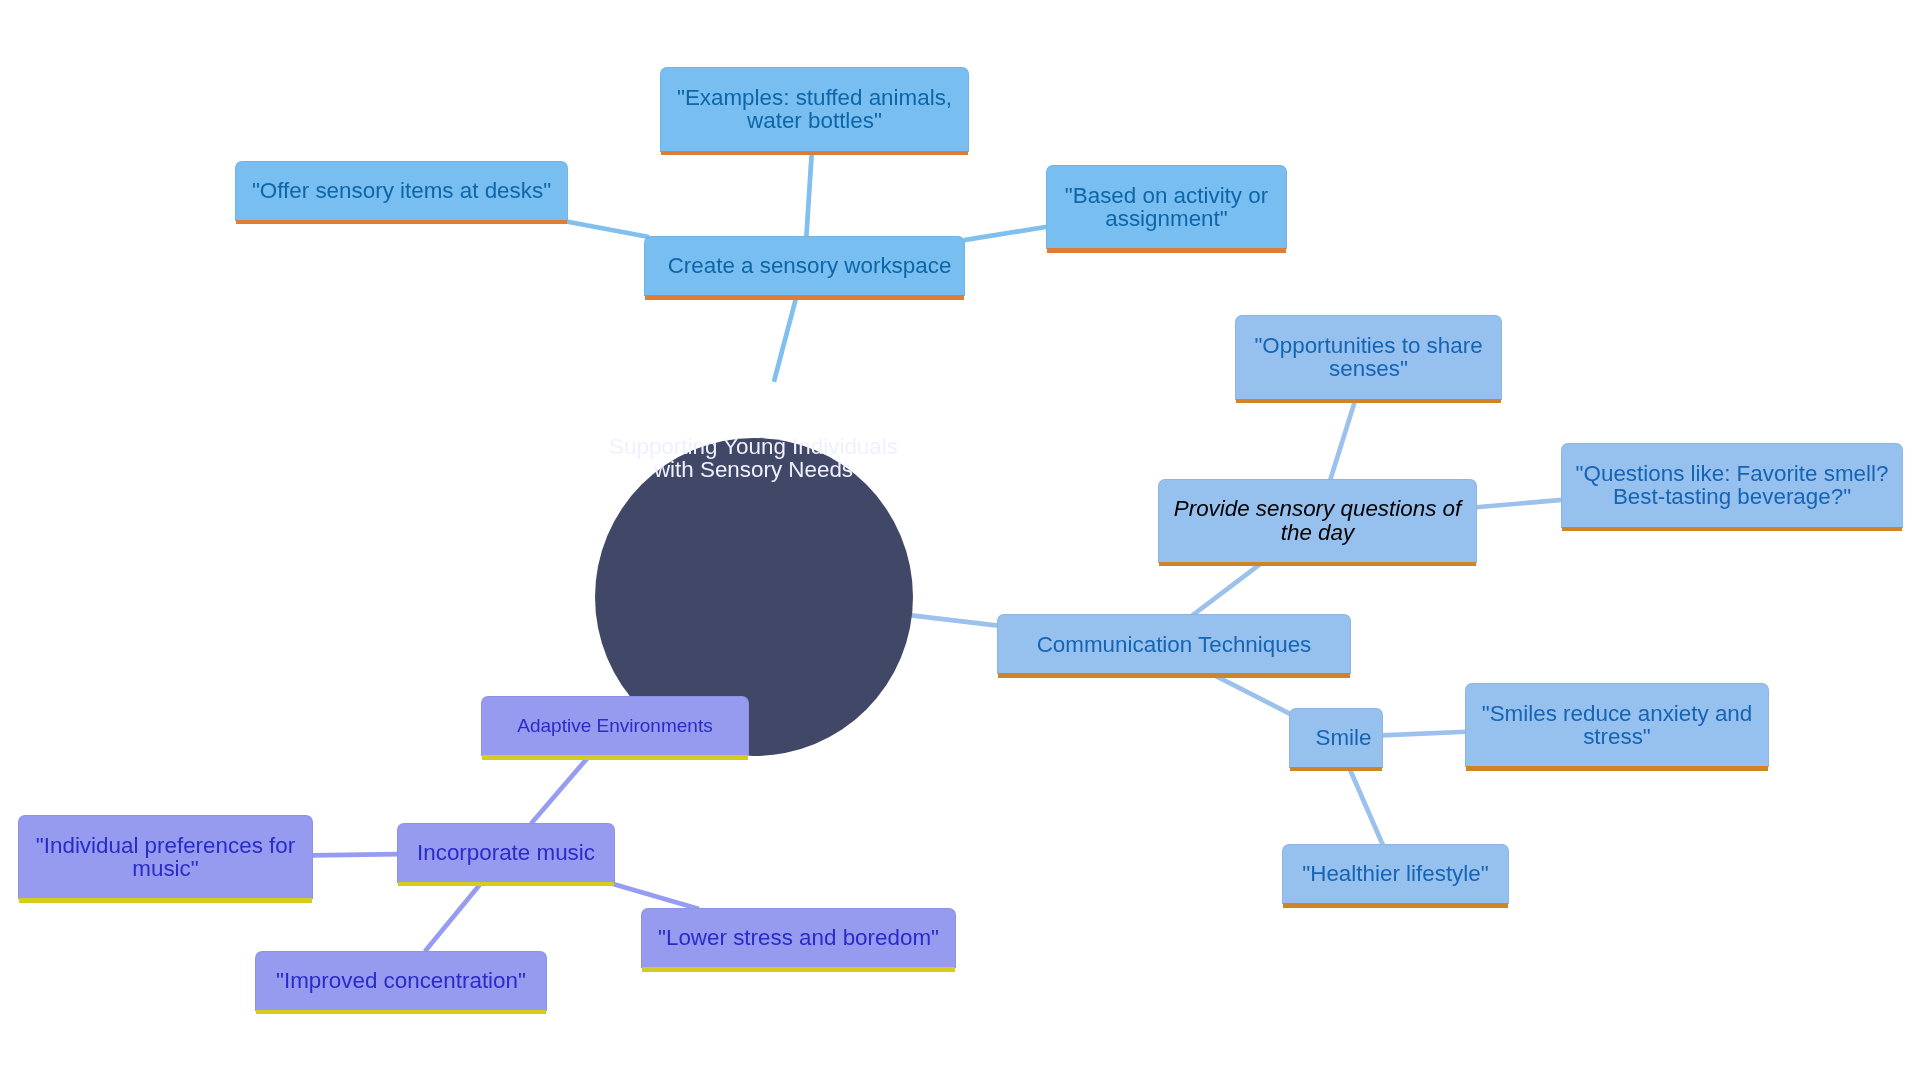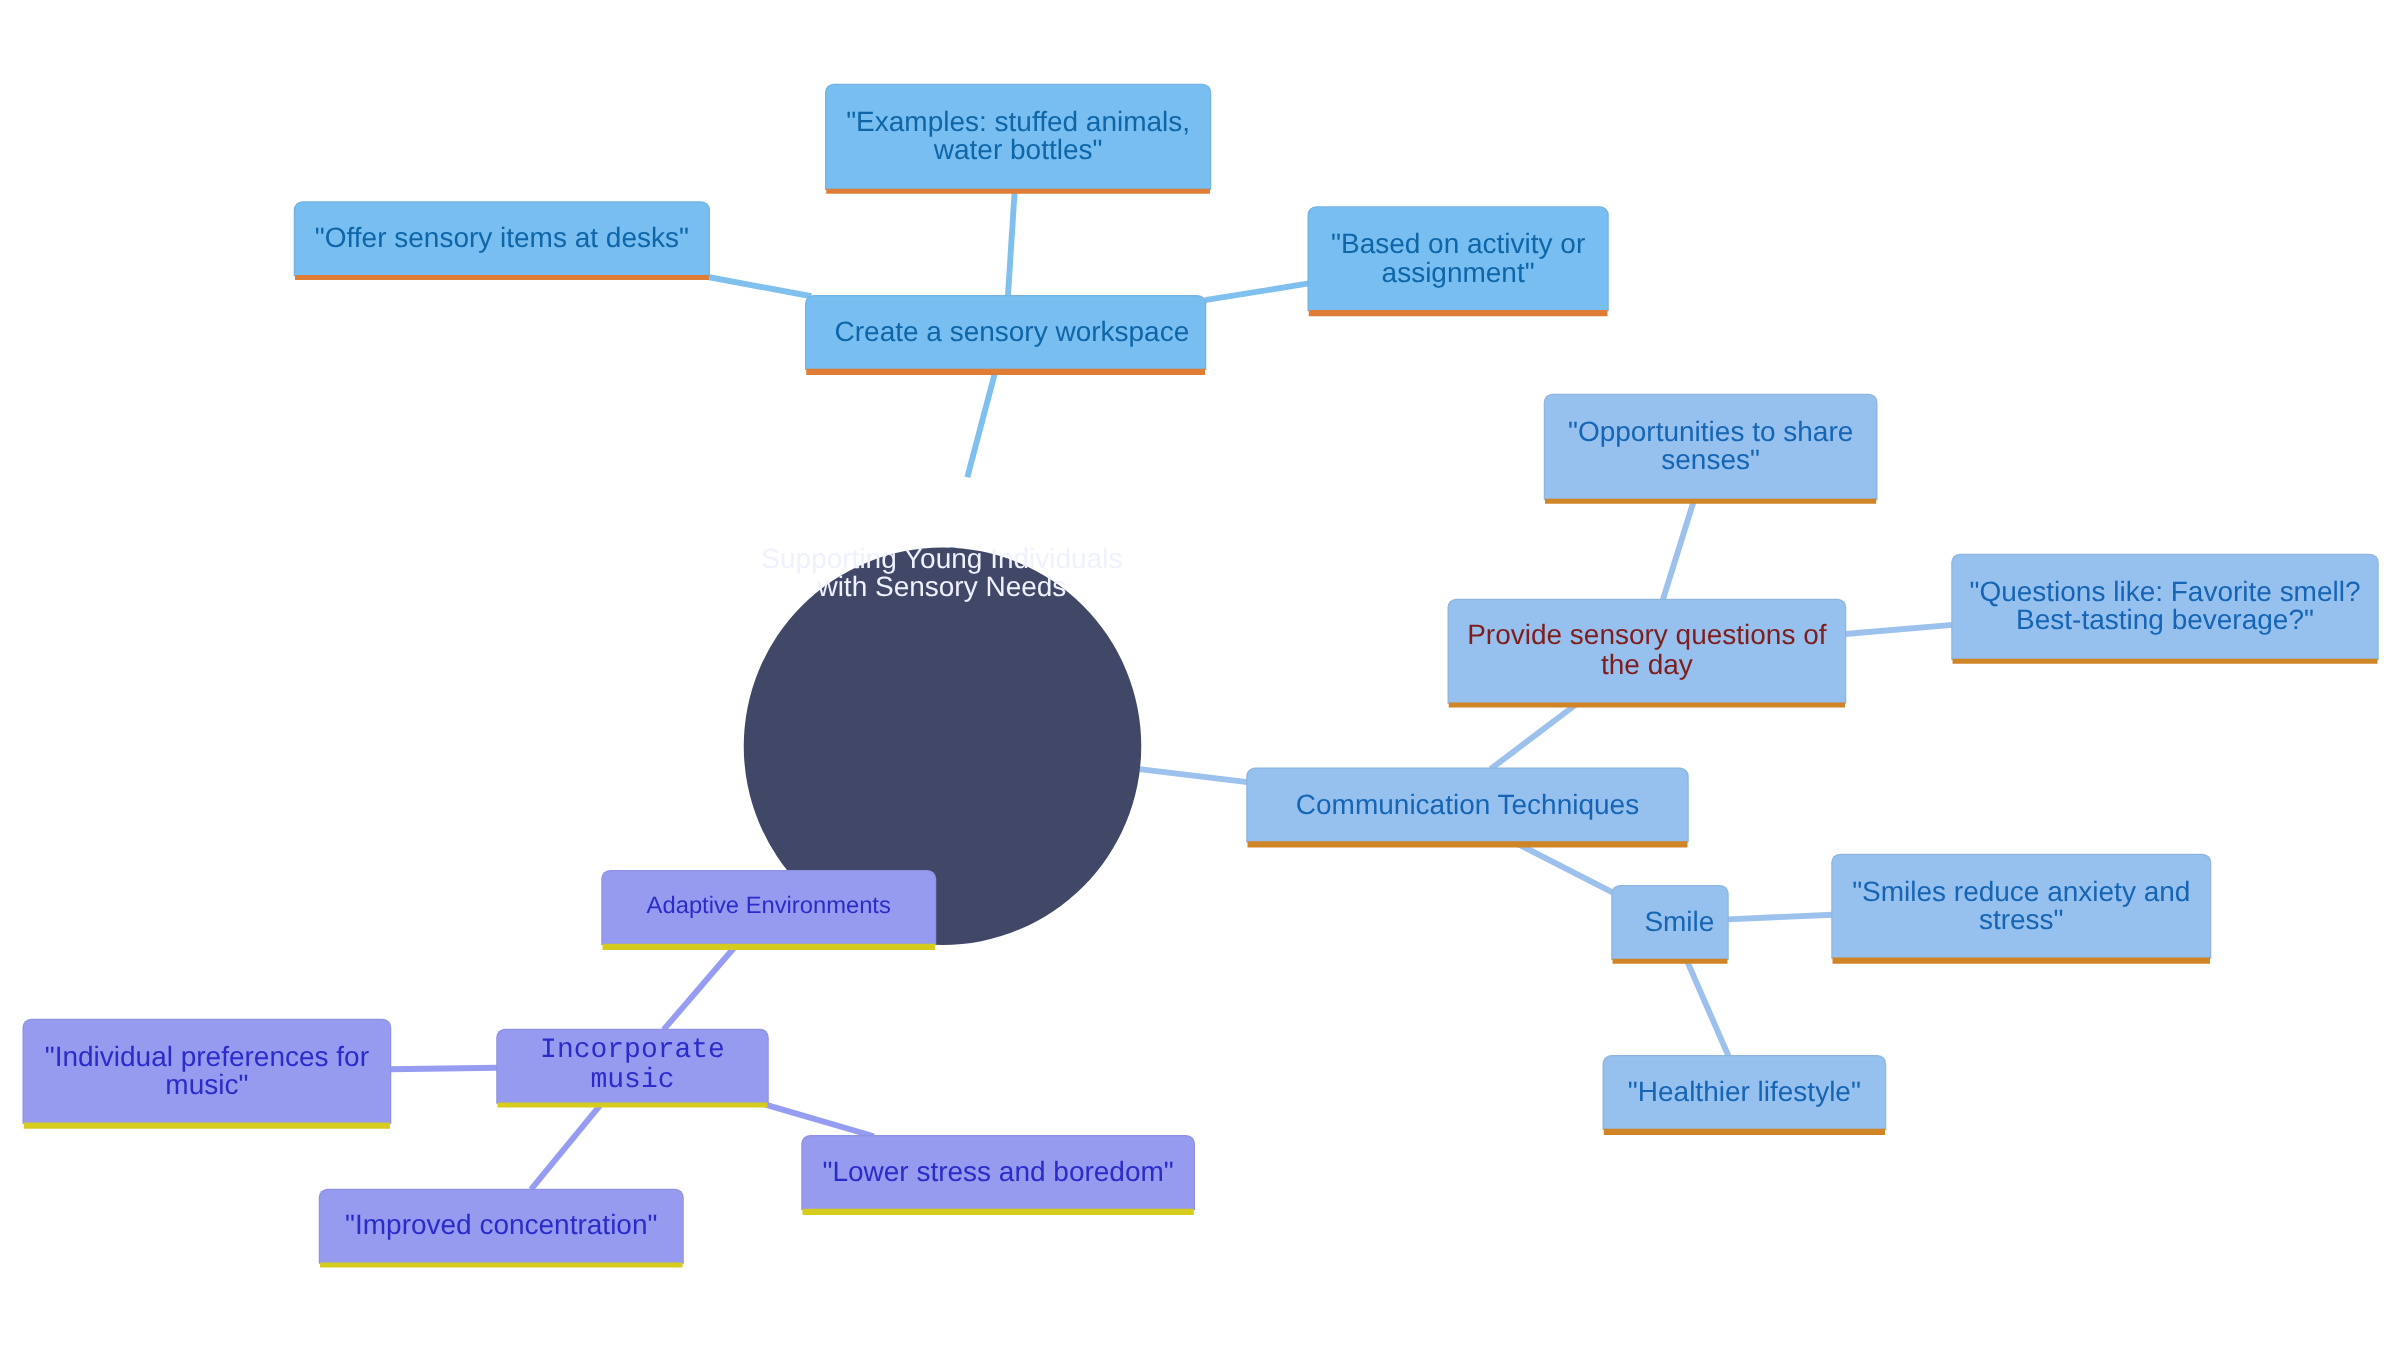--- a/index.html
+++ b/index.html
@@ -70,21 +70,21 @@
     <span class="bar" style="background: rgb(223, 125, 54);"></span>
   </div>
   <div class="node" style="left: 1236px; top: 316.4px; width: 265px; height: 82.2px; background: rgb(150, 192, 238); color: rgb(21, 101, 180); box-shadow: rgb(142, 181, 222) 0px 0px 0px 1px; font-size: 22.4px; line-height: 23.4px;">
     <span class="lbl">"Opportunities to share<br>senses"</span>
     <span class="bar" style="background: rgb(207, 133, 38);"></span>
   </div>
   <div class="node" style="left: 1562px; top: 444.4px; width: 340px; height: 82.2px; background: rgb(150, 192, 238); color: rgb(21, 101, 180); box-shadow: rgb(142, 181, 222) 0px 0px 0px 1px; font-size: 22.4px; line-height: 23.4px;">
     <span class="lbl">"Questions like: Favorite smell?<br>Best-tasting beverage?"</span>
     <span class="bar" style="background: rgb(207, 133, 38);"></span>
   </div>
-  <div class="node" style="left: 1159px; top: 479.6px; width: 317px; height: 82.2px; background: rgb(150, 192, 238); color: #7f1d1d; box-shadow: rgb(142, 181, 222) 0px 0px 0px 1px; font-size: 22.4px; line-height: 23.4px;">
+  <div class="node" style="left: 1159px; top: 479.6px; width: 317px; height: 82.2px; background: rgb(150, 192, 238); color: #000000; box-shadow: rgb(142, 181, 222) 0px 0px 0px 1px; font-size: 22.4px; line-height: 23.4px; font-style: italic;">
     <span class="lbl">Provide sensory questions of<br>the day</span>
     <span class="bar" style="background: rgb(207, 133, 38);"></span>
   </div>
   <div class="node" style="left: 998px; top: 615.3px; width: 352px; height: 58px; background: rgb(150, 192, 238); color: rgb(21, 101, 180); box-shadow: rgb(142, 181, 222) 0px 0px 0px 1px; font-size: 22.4px; line-height: 23.4px;">
     <span class="lbl">Communication Techniques</span>
     <span class="bar" style="background: rgb(207, 133, 38);"></span>
   </div>
   <div class="node" style="left: 1290px; top: 708.5px; width: 92px; height: 58px; background: rgb(150, 192, 238); color: rgb(21, 101, 180); box-shadow: rgb(142, 181, 222) 0px 0px 0px 1px; font-size: 22.4px; line-height: 23.4px; padding-left: 15px;">
     <span class="lbl">Smile</span>
     <span class="bar" style="background: rgb(207, 133, 38);"></span>
@@ -98,21 +98,21 @@
     <span class="bar" style="background: rgb(207, 133, 38);"></span>
   </div>
   <div class="node" style="left: 482px; top: 697px; width: 266px; height: 58px; background: rgb(150, 155, 240); color: rgb(42, 43, 201); box-shadow: rgb(142, 146, 226) 0px 0px 0px 1px; font-size: 19px; line-height: 23.4px;">
     <span class="lbl">Adaptive Environments</span>
     <span class="bar" style="background: rgb(214, 204, 29);"></span>
   </div>
   <div class="node" style="left: 19px; top: 816.3px; width: 293px; height: 82.2px; background: rgb(150, 155, 240); color: rgb(42, 43, 201); box-shadow: rgb(142, 146, 226) 0px 0px 0px 1px; font-size: 22.4px; line-height: 23.4px;">
     <span class="lbl">"Individual preferences for<br>music"</span>
     <span class="bar" style="background: rgb(214, 204, 29);"></span>
   </div>
-  <div class="node" style="left: 398px; top: 823.7px; width: 216px; height: 58px; background: rgb(150, 155, 240); color: rgb(42, 43, 201); box-shadow: rgb(142, 146, 226) 0px 0px 0px 1px; font-size: 22.4px; line-height: 23.4px; font-family: Liberation Mono, monospace;">
+  <div class="node" style="left: 398px; top: 823.7px; width: 216px; height: 58px; background: rgb(150, 155, 240); color: rgb(42, 43, 201); box-shadow: rgb(142, 146, 226) 0px 0px 0px 1px; font-size: 22.4px; line-height: 23.4px;">
     <span class="lbl">Incorporate music</span>
     <span class="bar" style="background: rgb(214, 204, 29);"></span>
   </div>
   <div class="node" style="left: 642px; top: 909px; width: 313px; height: 58px; background: rgb(150, 155, 240); color: rgb(42, 43, 201); box-shadow: rgb(142, 146, 226) 0px 0px 0px 1px; font-size: 22.4px; line-height: 23.4px;">
     <span class="lbl">"Lower stress and boredom"</span>
     <span class="bar" style="background: rgb(214, 204, 29);"></span>
   </div>
   <div class="node" style="left: 256px; top: 951.5px; width: 290px; height: 58px; background: rgb(150, 155, 240); color: rgb(42, 43, 201); box-shadow: rgb(142, 146, 226) 0px 0px 0px 1px; font-size: 22.4px; line-height: 23.4px;">
     <span class="lbl">"Improved concentration"</span>
     <span class="bar" style="background: rgb(214, 204, 29);"></span>

